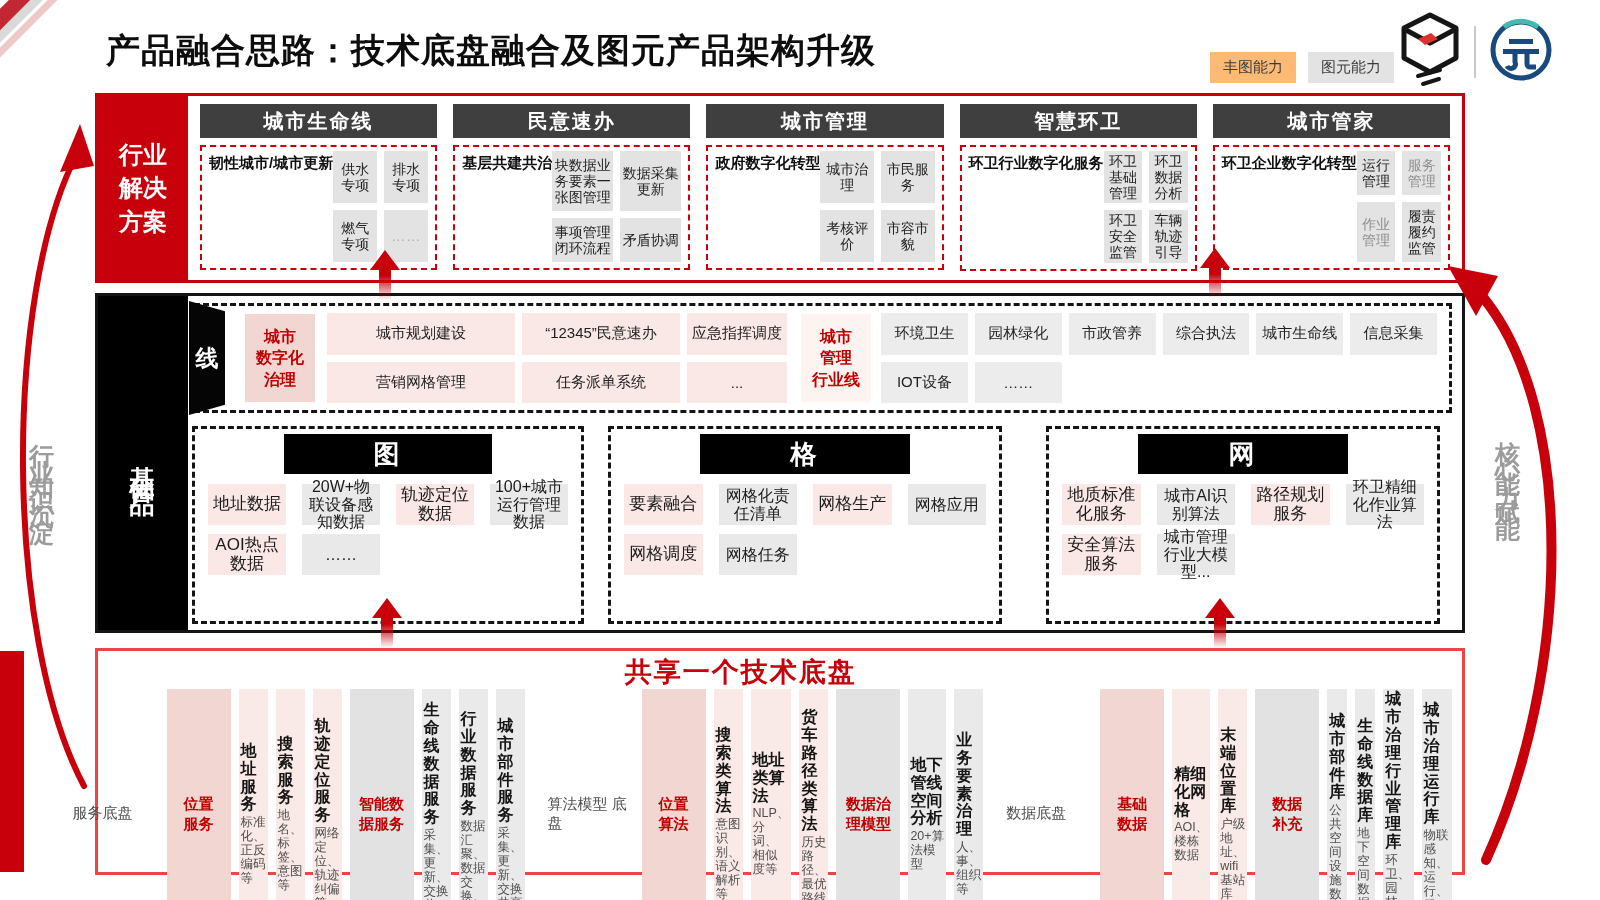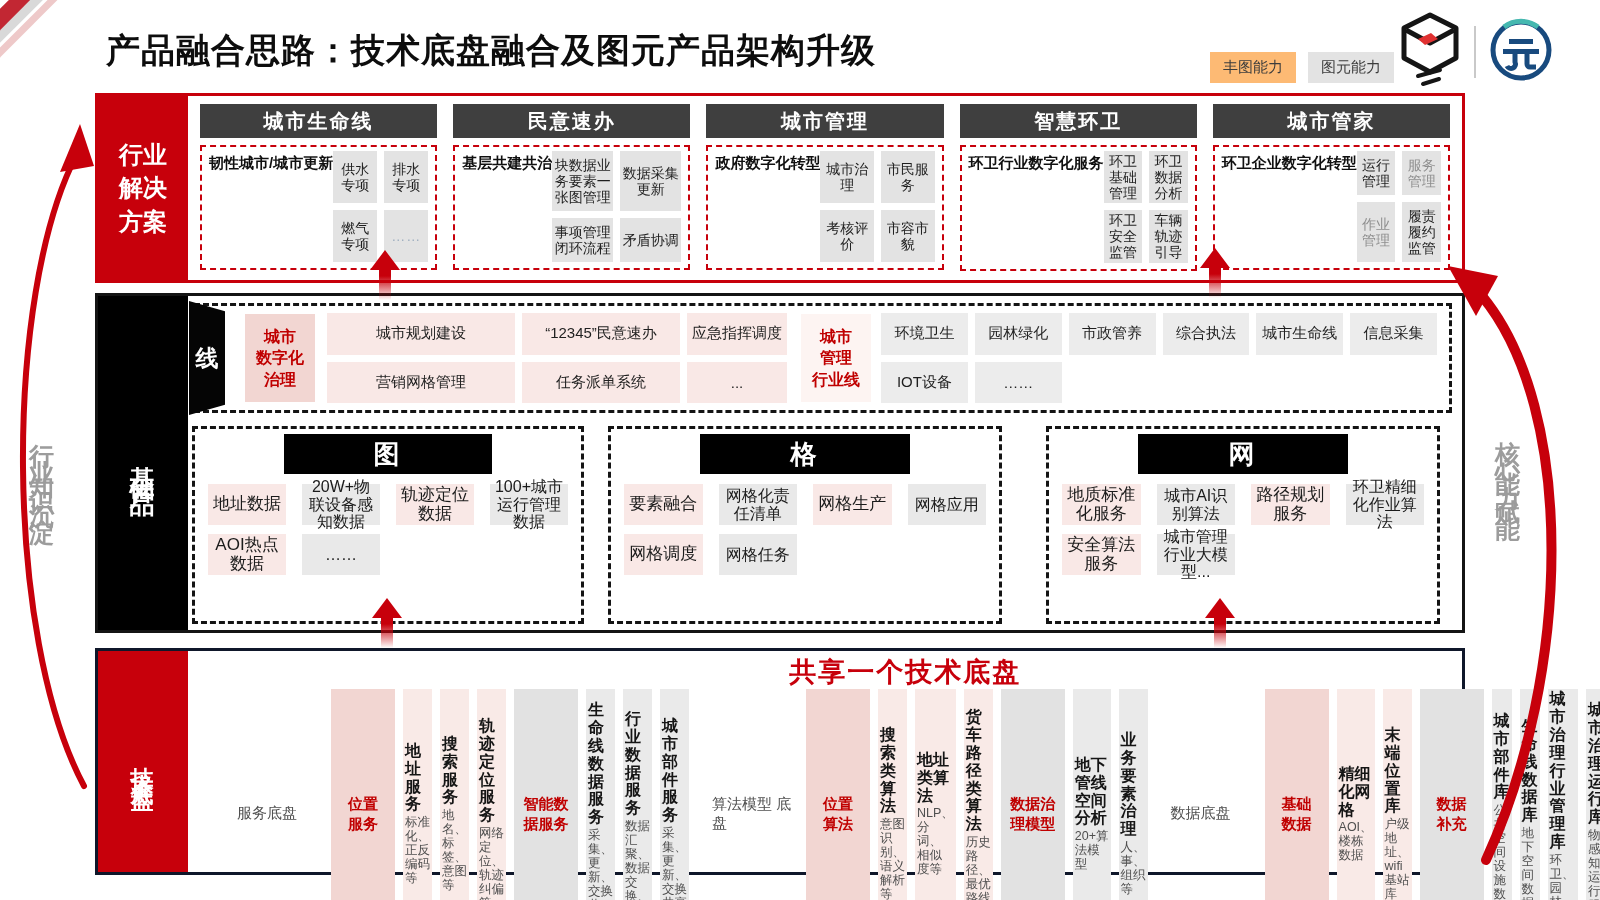--- a/index.html
+++ b/index.html
@@ -66,21 +66,21 @@
   .pbox-图{left:4px;width:392px;}
   .pbox-格{left:420px;width:394px;}
   .pbox-网{left:858px;width:394px;}
   .pbox-header{margin:5px auto 0 auto;width:54%;height:40px;background:#000;color:#fff;font-weight:bold;font-size:26px;
                display:flex;align-items:center;justify-content:center;letter-spacing:3px;}
   .pbox-grid{display:grid;grid-template-columns:1fr 1fr 1fr 1fr;gap:9px 16px;padding:10px 13px 0 13px;}
   .pc{height:41px;display:flex;align-items:center;justify-content:center;text-align:center;line-height:1.1;padding:0 3px;}
   .pc-pink{background:#f9e8e6;font-size:17px;color:#1b1b1b;}
   .pc-gray{background:#e9e9e9;font-size:16px;color:#1b1b1b;}
   
-  .band3{top:648px;height:227px;border:3px solid #0f172a;}
+  .band3{top:648px;height:227px;border:3px solid #ef4444;justify-content:flex-end;}
   .band3 .band-label{font-size:23px;letter-spacing:7px;}
   .b3content{flex:1;display:flex;flex-direction:column;padding:2px 10px 7px 6px;box-sizing:border-box;}
   .tech-title{text-align:center;color:#c7000b;font-weight:900;font-size:27px;height:36px;line-height:38px;letter-spacing:2px;}
   .trows{flex:1;display:flex;flex-direction:row;gap:15px;margin-left:35px;}
   .trow{flex:1;display:flex;gap:8px;align-items:stretch;}
   .trlabel{width:94px;flex:0 0 94px;display:flex;align-items:center;color:#4f4f4f;font-size:15px;padding-left:8px;box-sizing:border-box;}
   .ttag{width:64px;flex:0 0 64px;display:flex;align-items:center;justify-content:center;text-align:center;
         font-weight:bold;color:#c00000;font-size:15px;line-height:1.3;}
   .ttag-pink{background:#f2d6d2;}
   .ttag-gray{background:#e2e2e2;}

